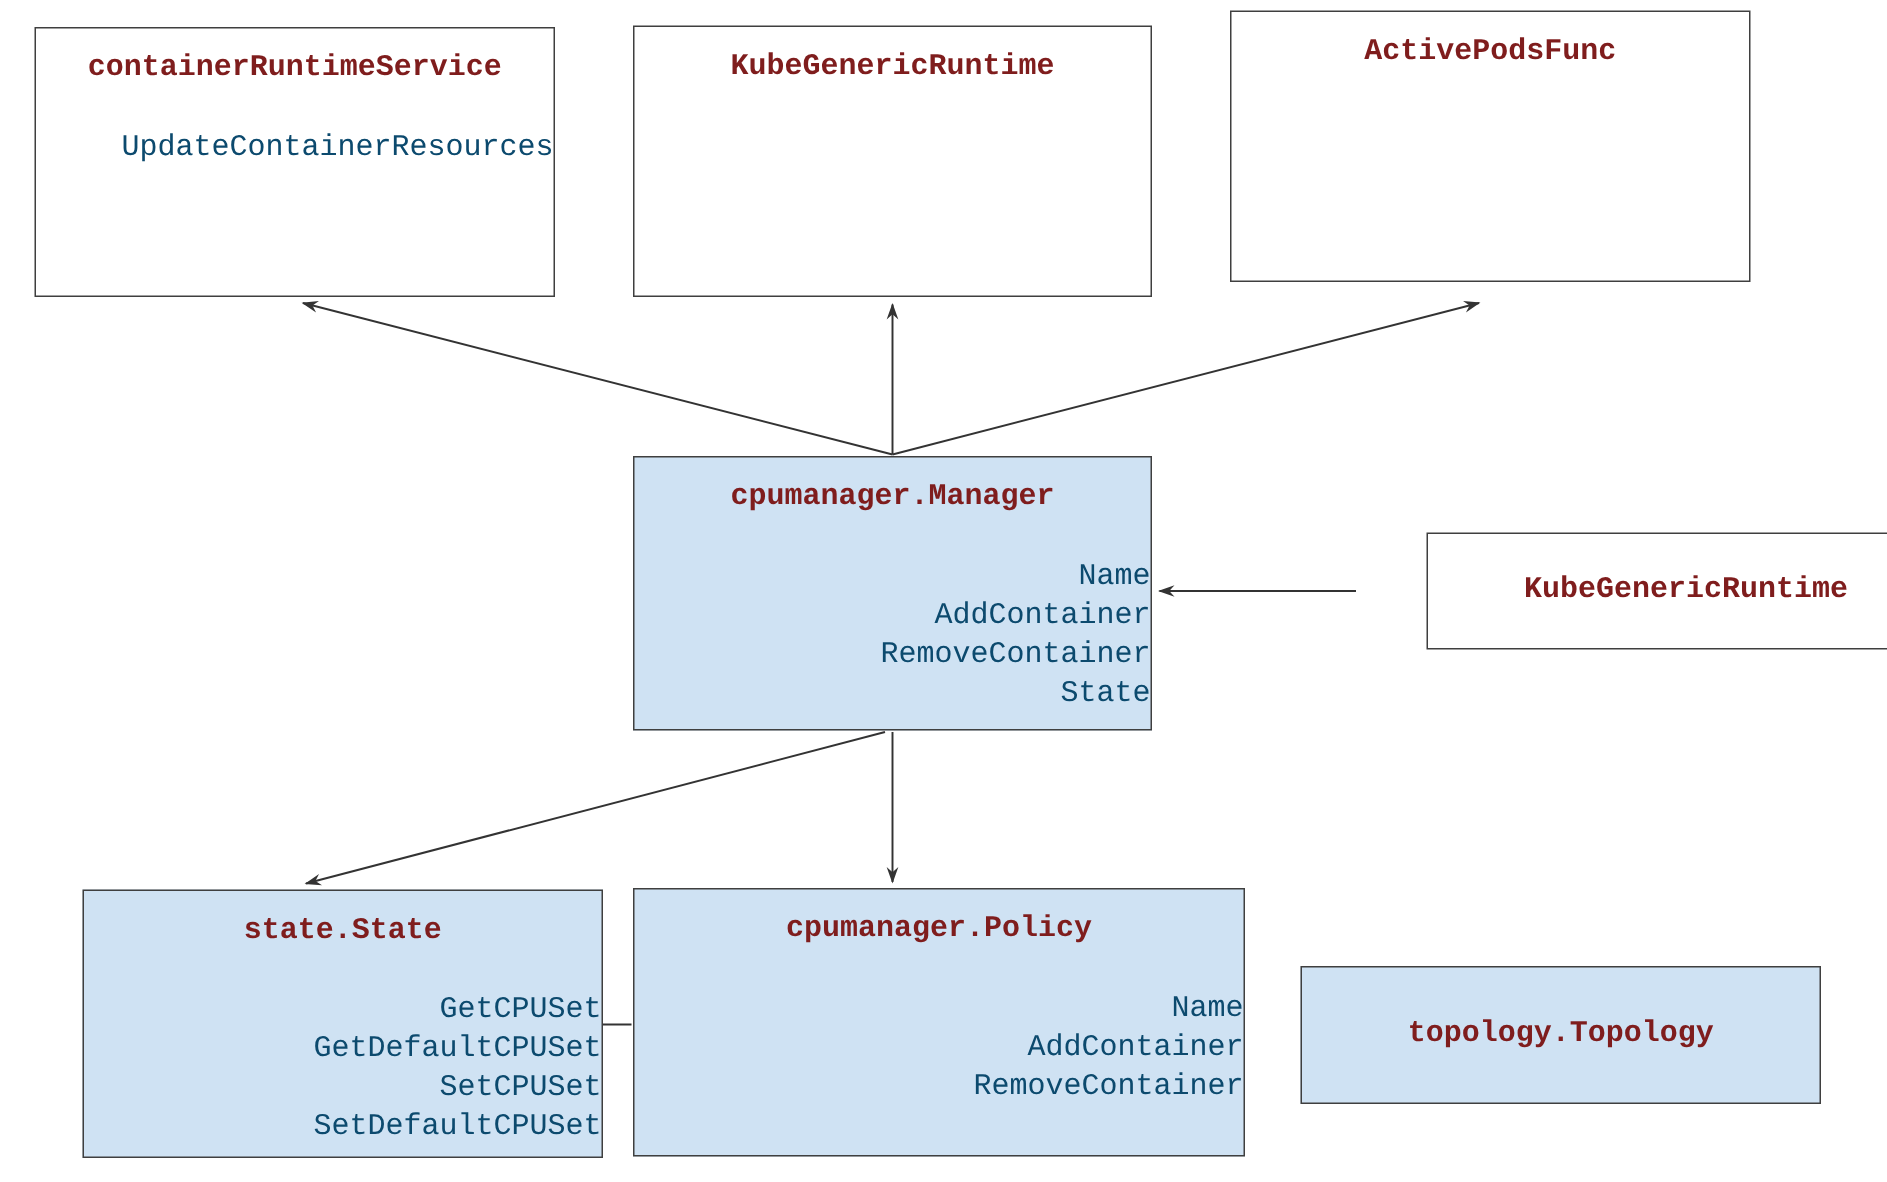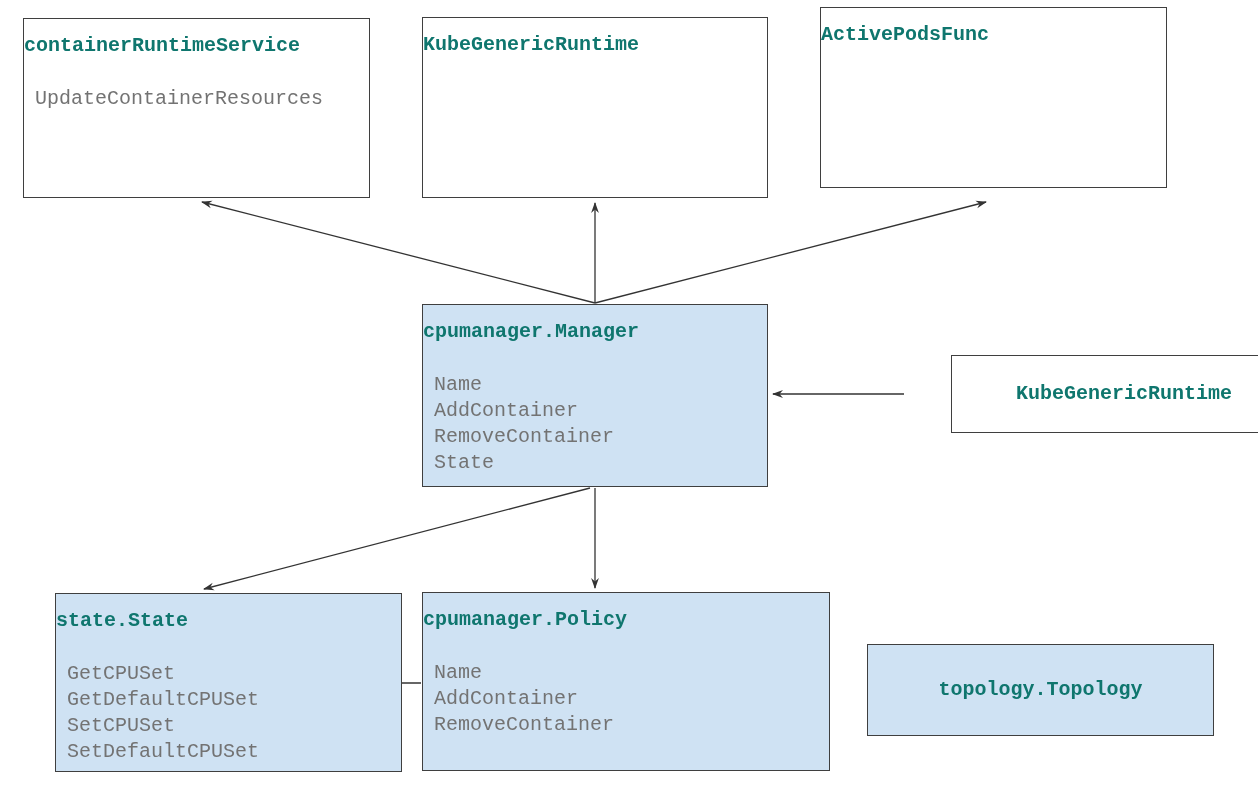--- a/index.html
+++ b/index.html
@@ -28,44 +28,46 @@
     box-sizing: border-box;
     background: #ffffff;
     border: 1.5px solid #3f3f3f;
   }
   .node.blue {
     background: #cfe2f3;
   }
   .node .title {
     margin-top: 14px;
     line-height: 26px;
+    text-align: center;
     font-size: 20px;
     font-weight: bold;
-    color: #0f766e;
+    color: #7f1d1d;
     letter-spacing: 0px;
     white-space: pre;
   }
   .node.single {
     display: flex;
     align-items: center;
     justify-content: center;
     margin-left: 47px;
   }
   .node.single .title {
     margin-top: 0;
   }
   .methods {
     margin-top: 27px;
     margin-left: 11px;
   }
   .method {
     font-size: 20px;
     line-height: 26px;
-    color: #737373;
+    color: #0c4a6e;
     white-space: pre;
+    text-align: right;
   }
 </style>
 </head>
 <body>
 
 <div id="canvas">
 
   <svg id="edges" viewBox="0 0 1258 788" xmlns="http://www.w3.org/2000/svg">
     <defs>
       <marker id="arrow" markerWidth="12" markerHeight="9" refX="10" refY="4.5" orient="auto" markerUnits="userSpaceOnUse">

